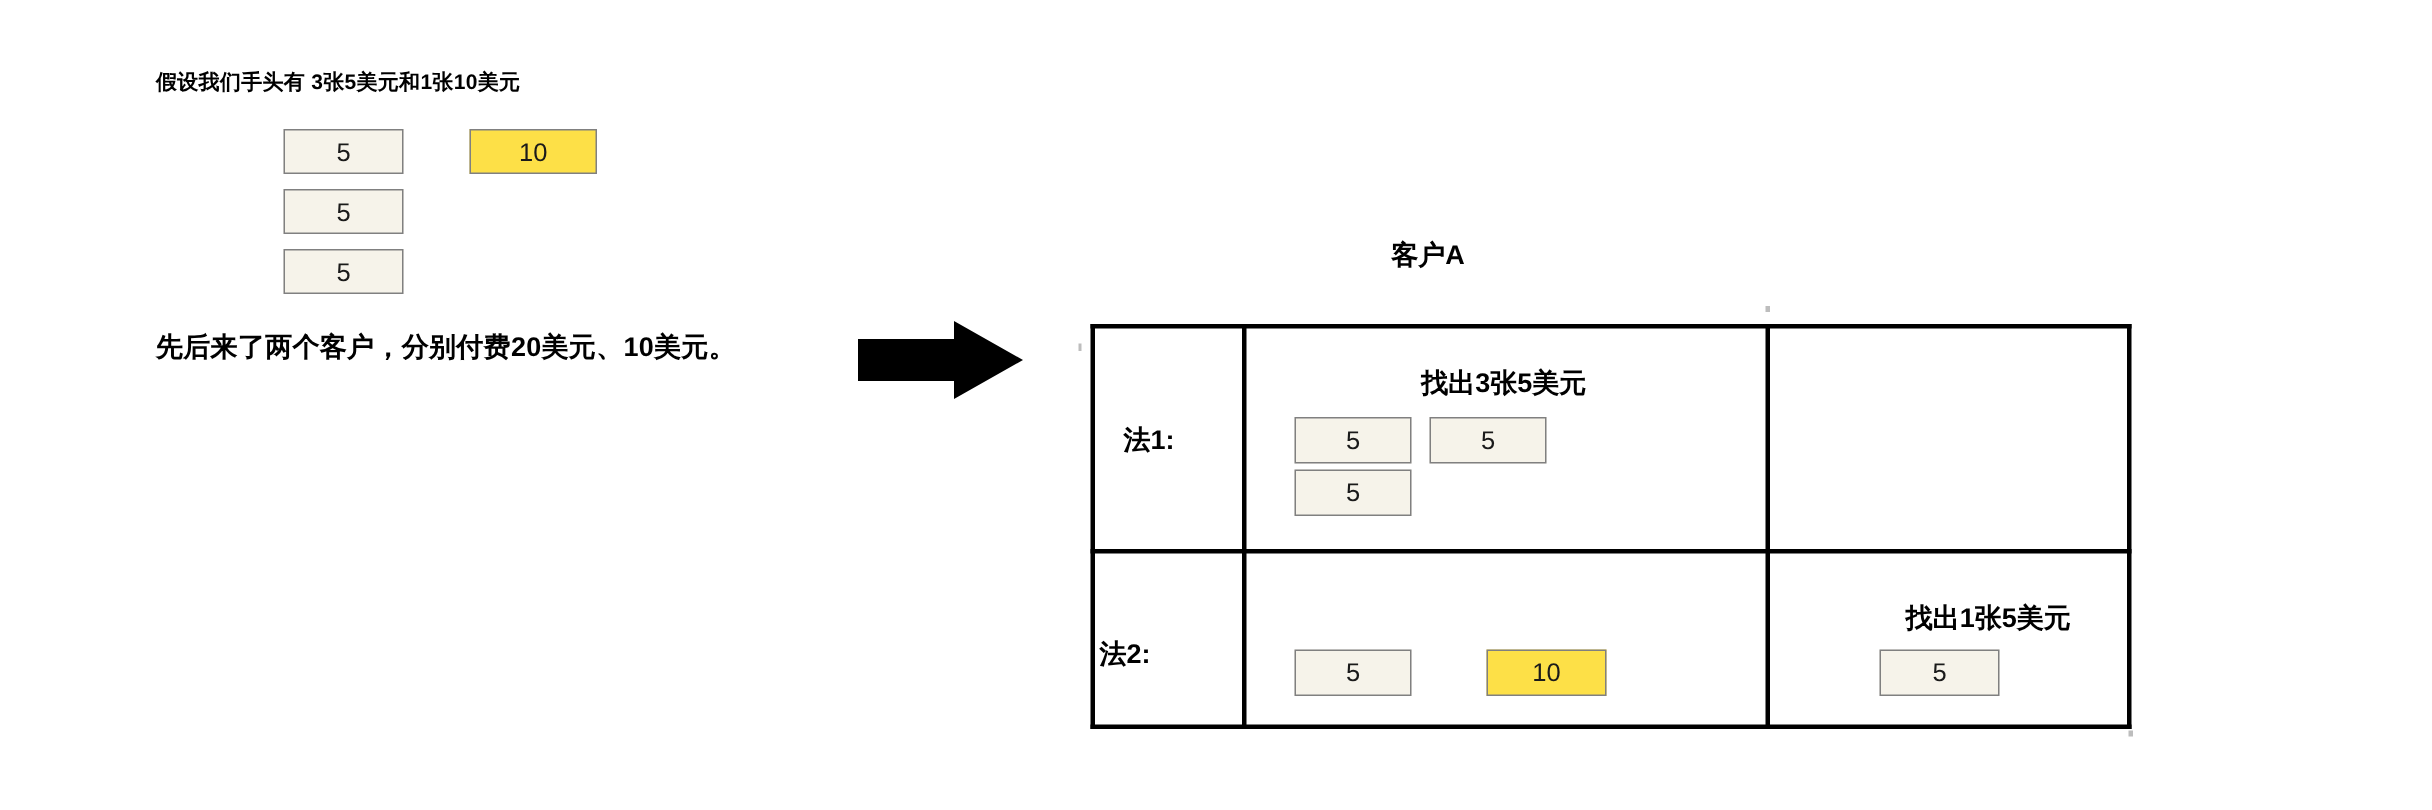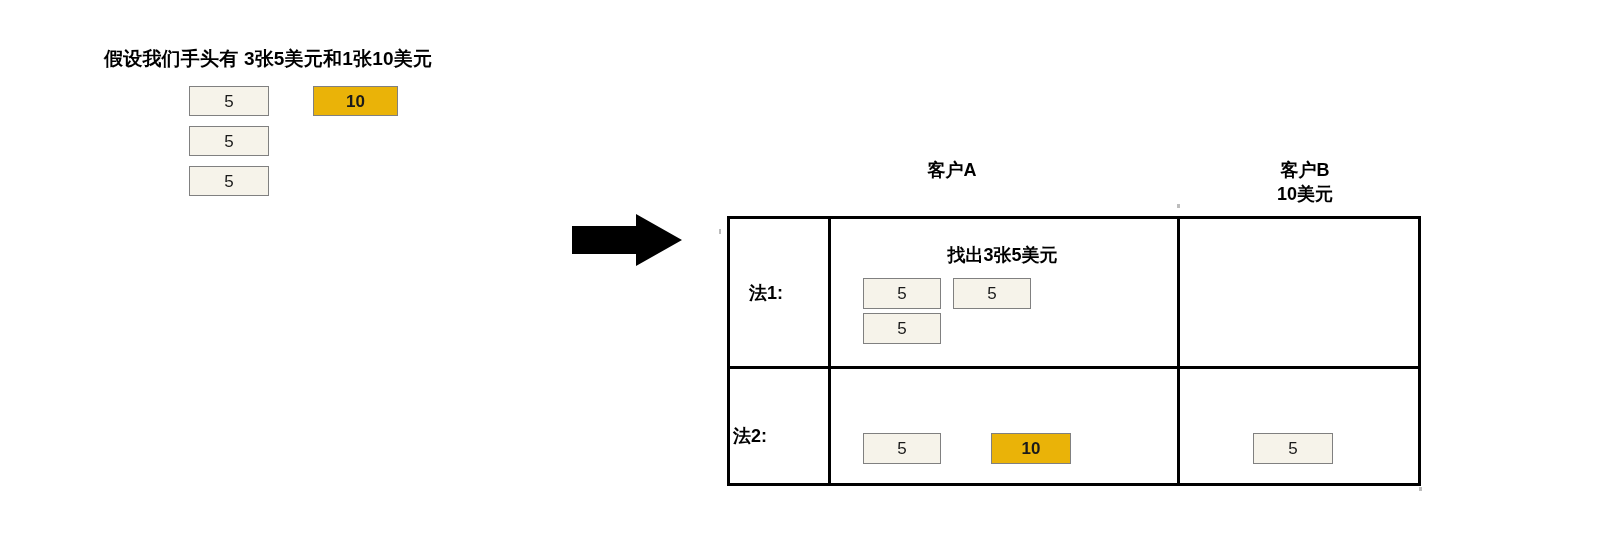--- a/index.html
+++ b/index.html
@@ -19,21 +19,21 @@
     overflow: hidden;
   }
 
   
   .abs { position: absolute; }
 
   
   .headline {
     left: 104px;
     top: 46px;
-    font-size: 19px;
+    font-size: 14px;
     font-weight: bold;
     letter-spacing: 0.2px;
     white-space: nowrap;
   }
   .subline {
     left: 104px;
     top: 219px;
     font-size: 18px;
     font-weight: bold;
     letter-spacing: 0.2px;
@@ -49,22 +49,21 @@
     font-weight: normal;
     color: #1a1a1a;
     text-align: center;
     line-height: 1;
     display: flex;
     align-items: center;
     justify-content: center;
     font-family: "Liberation Sans", "DejaVu Sans", sans-serif;
   }
   .bill.blue {
-    background: #eab308;
-    font-weight: bold;
+    background: #fde047;
   }
 
   .bill-l1 { left: 189px; top: 86px;  width: 80px; height: 30px; }
   .bill-l2 { left: 189px; top: 126px; width: 80px; height: 30px; }
   .bill-l3 { left: 189px; top: 166px; width: 80px; height: 30px; }
   .bill-l10{ left: 313px; top: 86px;  width: 85px; height: 30px; }
 
   
   .arrow-wrap { left: 572px; top: 212px; width: 110px; height: 56px; }
 
@@ -165,33 +164,30 @@
 
 <div id="canvas">
 
   <div class="abs headline">假设我们手头有 3张5美元和1张10美元</div>
 
   <div class="abs bill bill-l1">5</div>
   <div class="abs bill bill-l2">5</div>
   <div class="abs bill bill-l3">5</div>
   <div class="abs bill blue bill-l10">10</div>
 
+  <div class="abs subline">先后来了两个客户，分别付费20美元、10美元。</div>
 
   <div class="abs arrow-wrap">
     <svg width="110" height="56" viewBox="0 0 110 56" aria-hidden="true">
       <polygon points="0,14 64,14 64,2 110,28 64,54 64,42 0,42" fill="#000000"></polygon>
     </svg>
   </div>
 
   <div class="abs colhead colhead-a">
     <div>客户A</div>
-  </div>
-  <div class="abs colhead colhead-b">
-    <div>客户B</div>
-    <div>10美元</div>
   </div>
 
   <div class="abs tbl">
     <div class="tbl-border-top"></div>
     <div class="tbl-border-bottom"></div>
     <div class="tbl-border-left"></div>
     <div class="tbl-border-right"></div>
     <div class="tbl-div-1"></div>
     <div class="tbl-div-2"></div>
     <div class="tbl-rowdiv"></div>
@@ -202,19 +198,20 @@
 
   <div class="abs celltitle c11-title">找出3张5美元</div>
   <div class="abs bill bill-c11a">5</div>
   <div class="abs bill bill-c11b">5</div>
   <div class="abs bill bill-c11c">5</div>
 
 
   <div class="abs bill bill-c21a">5</div>
   <div class="abs bill blue bill-c21b">10</div>
 
+  <div class="abs celltitle c22-title">找出1张5美元</div>
   <div class="abs bill bill-c22a">5</div>
 
   <div class="speck" style="left:719px; top:229px;"></div>
   <div class="speck" style="left:1177px; top:204px; width:3px; height:4px;"></div>
   <div class="speck" style="left:1419px; top:487px; width:3px; height:4px;"></div>
 
 </div>
 
 </body></html>

